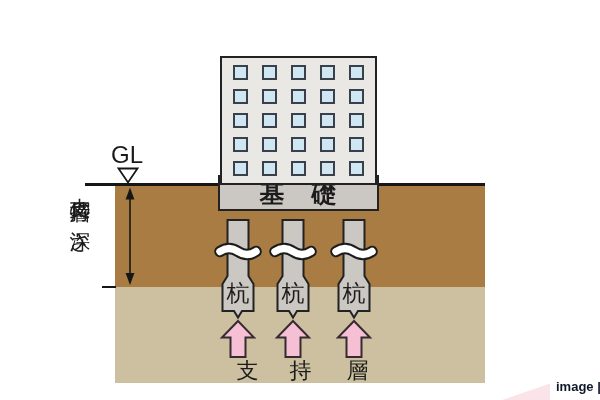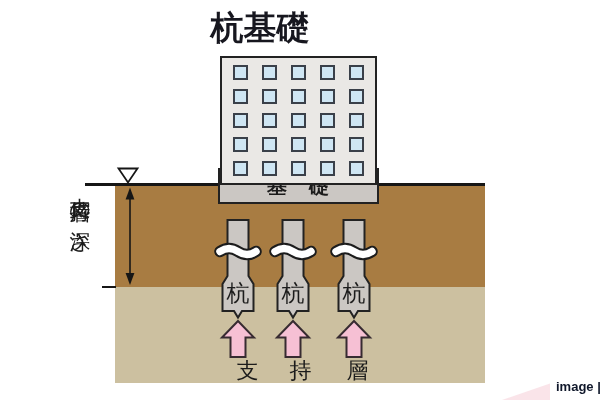--- a/index.html
+++ b/index.html
@@ -18,24 +18,24 @@
   .pile-shape{fill:var(--concrete,#cbc7c3);stroke:var(--outline,#222);stroke-width:2;}
   .squig-black{fill:none;stroke:#1c1c1c;stroke-width:11.5;stroke-linecap:round;}
   .squig-white{fill:none;stroke:#ffffff;stroke-width:7.5;stroke-linecap:round;}
   .bearing-arrow{fill:var(--arrow-pink,#f6c0d4);stroke:#372b31;stroke-width:2;stroke-linejoin:miter;}
   .gl-triangle{fill:#ffffff;stroke:#161616;stroke-width:1.8;}
   .measure{stroke:#161616;stroke-width:1.6;}
   .measure-head{fill:#161616;stroke:none;}
   .wedge{fill:#f6c9d4;opacity:.5;stroke:none;}
   
   #foundation{
-    left:218px;top:168px;width:161px;height:36px;box-sizing:border-box;
+    left:218px;top:175px;width:161px;height:36px;box-sizing:border-box;
     background:var(--concrete,#cbc7c3);border:2px solid var(--outline,#222);
     display:flex;align-items:center;justify-content:center;
-    font-size:20px;font-weight:600;letter-spacing:1px;
+    font-size:25px;font-weight:600;letter-spacing:1px;
   }
   #building{
     left:220px;top:56px;width:157px;height:129px;box-sizing:border-box;
     background:var(--building-body,#eae8e5);border:2px solid var(--outline,#222);
   }
   #windows{
     display:grid;box-sizing:border-box;width:100%;height:100%;
     grid-template-columns:repeat(5,15px);grid-template-rows:repeat(5,15px);
     column-gap:14px;row-gap:9px;padding:7px 11px;
   }
@@ -128,21 +128,21 @@
         <div class="window"></div>
         <div class="window"></div>
         <div class="window"></div>
         <div class="window"></div>
         <div class="window"></div>
         <div class="window"></div>
         <div class="window"></div>
       </div>
   </div>
 
-  <div class="abs" id="title">杭基礎</div>
+  <div class="abs" id="gl-label">GL</div>
   <div class="abs" id="depth-label">支持層の深さ</div>
 
   <div class="abs pile-label" id="pile-label-0">杭</div>
   <div class="abs pile-label" id="pile-label-1">杭</div>
   <div class="abs pile-label" id="pile-label-2">杭</div>
 
   <div class="abs bearing-char" id="bearing-char-0">支</div>
   <div class="abs bearing-char" id="bearing-char-1">持</div>
   <div class="abs bearing-char" id="bearing-char-2">層</div>
 

